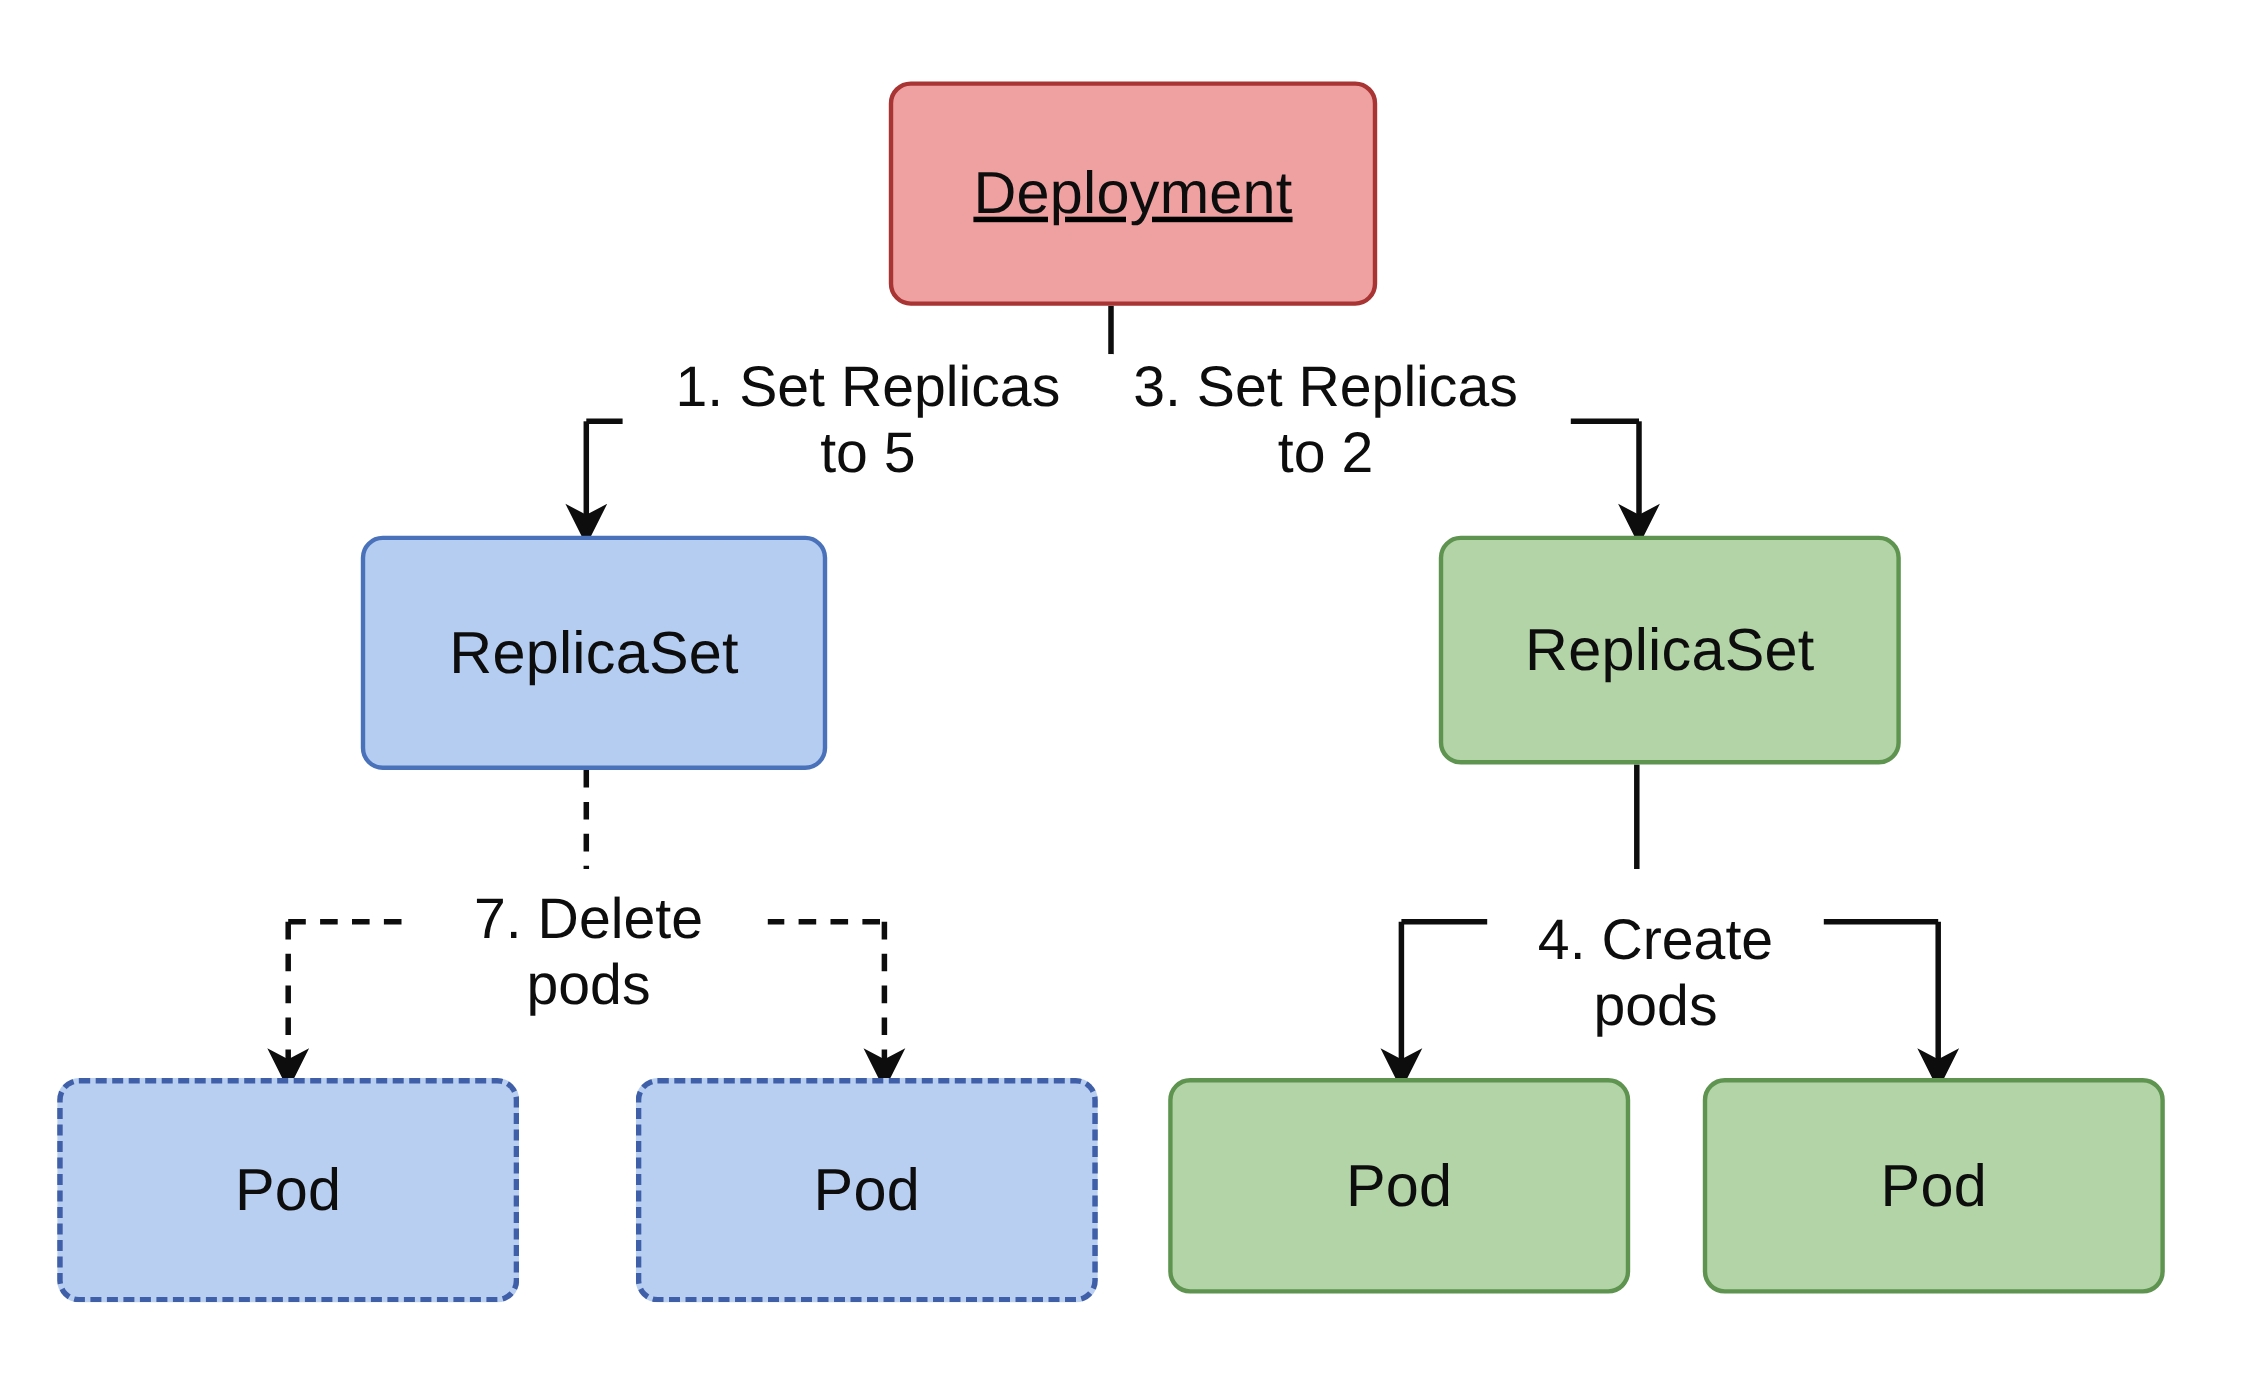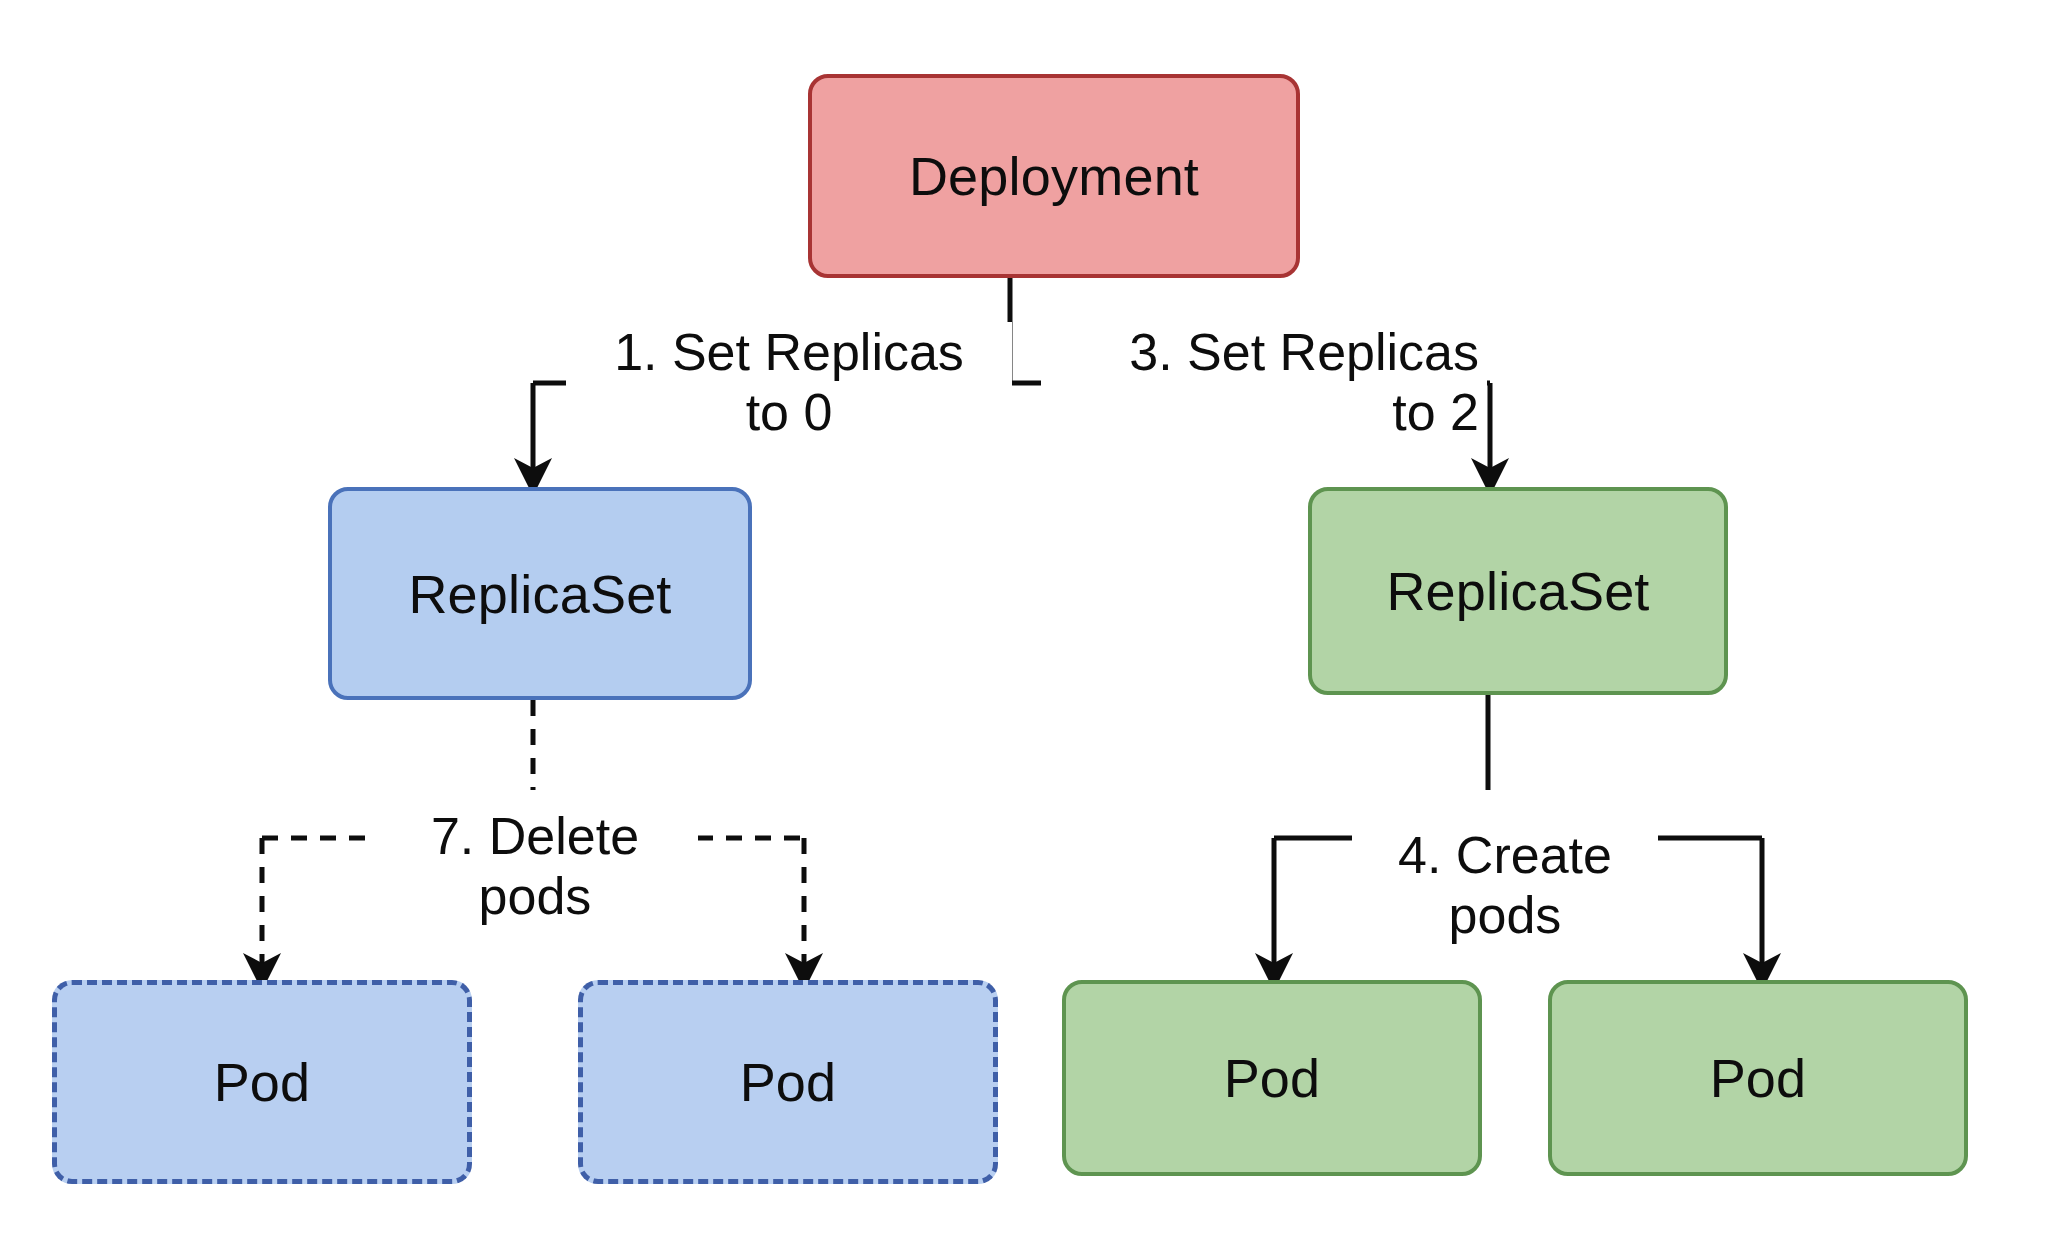--- a/index.html
+++ b/index.html
@@ -102,21 +102,21 @@
 
     <path d="M 1488 695 L 1488 790" stroke="#0d0d0d" stroke-width="5" fill="none"></path>
 
     <path d="M 1274 838 L 1762 838" stroke="#0d0d0d" stroke-width="5" fill="none"></path>
 
     <path d="M 1274 838 L 1274 972" stroke="#0d0d0d" stroke-width="5" fill="none" marker-end="url(#arrowhead)"></path>
 
     <path d="M 1762 838 L 1762 972" stroke="#0d0d0d" stroke-width="5" fill="none" marker-end="url(#arrowhead)"></path>
   </svg>
 
-  <div class="node deployment" style="left:808px; top:74px; width:492px; height:204px;">
+  <div class="node deployment" style="left:808px; top:74px; width:444px; height:204px;text-decoration:underline;">
     <span class="node-label">Deployment</span>
   </div>
 
   <div class="node rs-blue" style="left:328px; top:487px; width:424px; height:213px;">
     <span class="node-label">ReplicaSet</span>
   </div>
 
   <div class="node rs-green" style="left:1308px; top:487px; width:420px; height:208px;">
     <span class="node-label">ReplicaSet</span>
   </div>
@@ -131,23 +131,23 @@
 
   <div class="node pod-green" style="left:1062px; top:980px; width:420px; height:196px;">
     <span class="node-label">Pod</span>
   </div>
 
   <div class="node pod-green" style="left:1548px; top:980px; width:420px; height:196px;">
     <span class="node-label">Pod</span>
   </div>
 
   <div class="edge-label" style="left:566px; top:322px; width:430px;">1. Set Replicas
-to 0</div>
+to 5</div>
 
-  <div class="edge-label" style="left:1041px; top:322px; width:430px;text-align:right;">3. Set Replicas
+  <div class="edge-label" style="left:982px; top:322px; width:430px;">3. Set Replicas
 to 2</div>
 
   <div class="edge-label" style="left:372px; top:806px; width:310px;">7. Delete
 pods</div>
 
   <div class="edge-label" style="left:1352px; top:806px; width:290px;margin-top:19px;">4. Create
 pods</div>
 
 </div>
 

